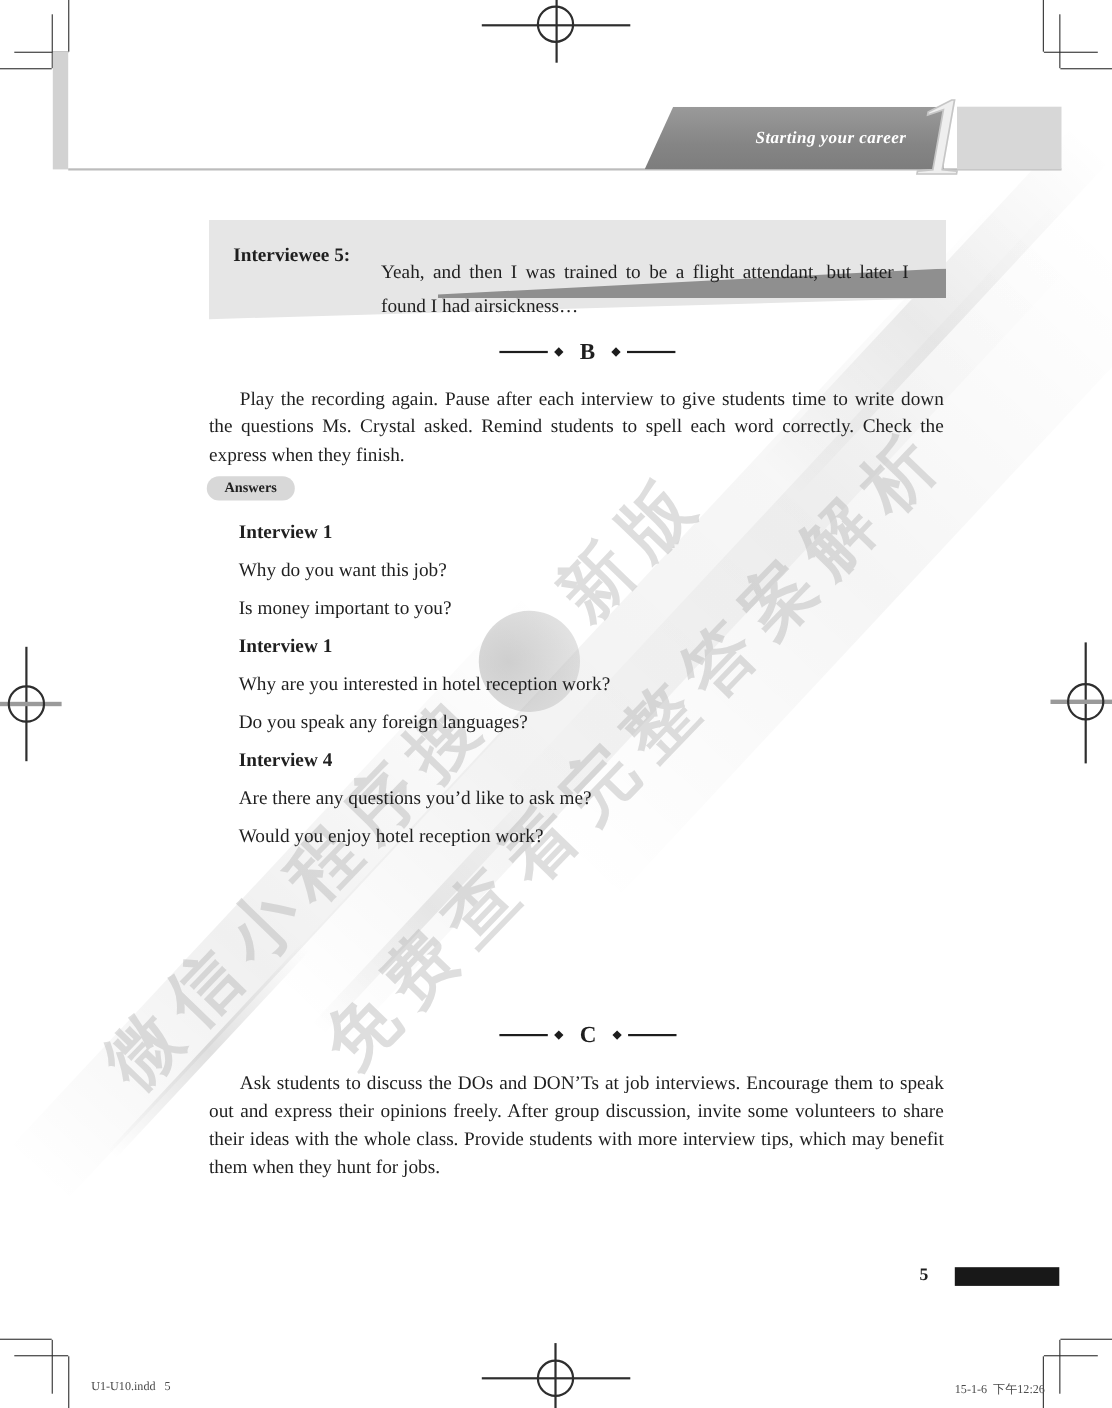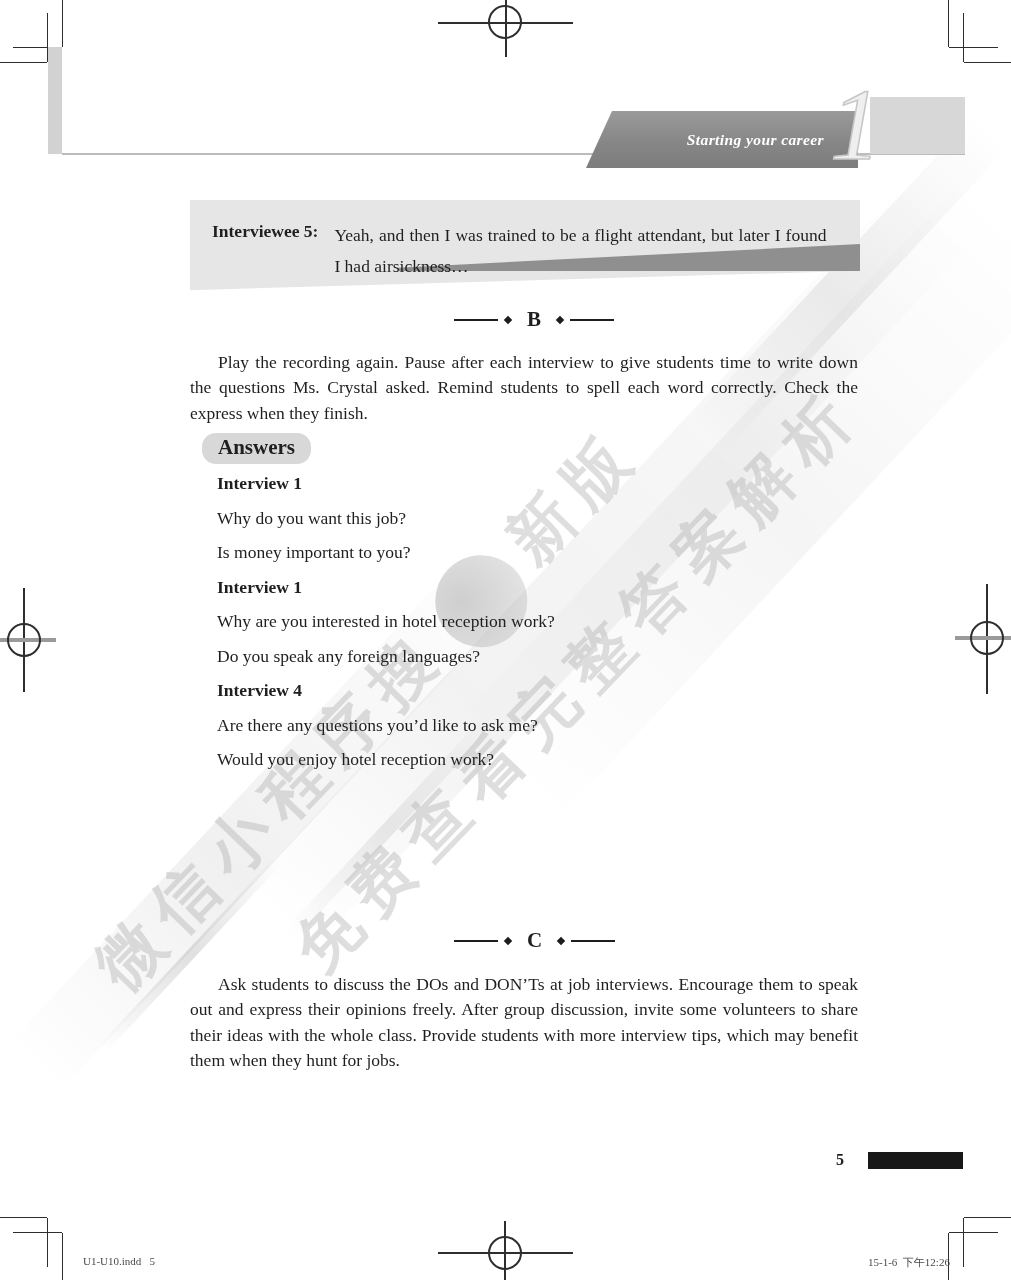--- a/index.html
+++ b/index.html
@@ -19,53 +19,53 @@
            vertical-align:middle;margin:0 16px;}
 
   
   .cm{position:absolute;background:#2e2e2e;}
   .cm-circle{position:absolute;width:34px;height:34px;border:2px solid #2e2e2e;border-radius:50%;box-sizing:border-box;}
   .cm-gray{position:absolute;background:#9a9a9a;}
 
   
   #left-bar{position:absolute;left:48px;top:47px;width:14px;height:107px;background:#d2d2d2;}
   #header-rule{position:absolute;left:62px;top:153px;width:903px;height:2px;background:#bcbcbc;}
-  #banner{position:absolute;left:586px;top:111px;width:272px;height:57px;
+  #banner{position:absolute;left:586px;top:97px;width:272px;height:57px;
           background:linear-gradient(180deg,#9a9a9a 0%,#858585 60%,#7d7d7d 100%);
           clip-path:polygon(26px 0, 100% 0, 100% 100%, 0 100%);}
   #banner-label{position:absolute;right:34px;top:0;height:57px;line-height:57px;
                 color:#ffffff;font-style:italic;font-weight:bold;font-size:15.5px;letter-spacing:.4px;}
   #banner-block{position:absolute;left:870px;top:97px;width:95px;height:57px;background:#d7d7d7;}
   #unit-number{position:absolute;left:830px;top:74px;font-size:102px;line-height:102px;
                font-style:italic;color:#efefef;-webkit-text-stroke:1.5px #c6c6c6;z-index:4;}
 
   
   #iv-box{position:absolute;left:190px;top:200px;width:670px;height:92px;}
   #iv-box-bg{position:absolute;left:0;top:0;width:100%;height:100%;background:#e6e6e6;
              clip-path:polygon(0 0,100% 0,100% 77%,0 98%);}
   #iv-box-tri{position:absolute;left:208px;top:44px;width:462px;height:27px;background:#8f8f8f;
               clip-path:polygon(0 88%,100% 0,100% 100%,0 100%);}
   #iv-text{position:absolute;left:22px;top:16px;width:630px;display:flex;gap:12px;
            font-size:17.5px;line-height:31px;}
   #iv-speaker{font-weight:bold;white-space:nowrap;}
-  #iv-line{width:492px;text-align:justify;margin:4px;}
+  #iv-line{width:492px;text-align:justify;margin:16px;}
 
   
   .divider{position:absolute;display:flex;align-items:center;}
   .divider .dline{width:44px;height:2px;background:#1d1d1d;}
   .divider .ddia{width:6px;height:6px;background:#1d1d1d;transform:rotate(45deg);margin:0 7px;}
   .divider .dletter{font-weight:bold;font-size:21px;margin:0 9px;}
 
   
   .para{position:absolute;left:190px;width:668px;font-size:17.5px;line-height:25.3px;
         text-align:justify;text-indent:28px;margin:0;}
 
   
-  #answers-pill{position:absolute;left:202px;top:433px;background:#d8d8d8;border-radius:14px;
-                padding:2px 16px 4px;font-weight:bold;font-size:21px;}
+  #answers-pill{position:absolute;left:188px;top:433px;background:#d8d8d8;border-radius:14px;
+                padding:2px 16px 4px;font-weight:bold;font-size:13px;}
   #answers-list{position:absolute;left:217px;top:466px;width:640px;}
   .ans-row{height:34.5px;line-height:34.5px;font-size:17.5px;}
   .ans-heading{font-weight:bold;}
 
   
   #page-num{position:absolute;left:836px;top:1151px;font-weight:bold;font-size:16px;}
   #page-bar{position:absolute;left:868px;top:1152px;width:95px;height:17px;background:#181818;}
   .imprint{position:absolute;top:1255px;font-size:11px;color:#4a4a4a;white-space:pre;}
   #imprint-left{left:83px;}
   #imprint-right{left:868px;font-family:Liberation Serif, serif;}

